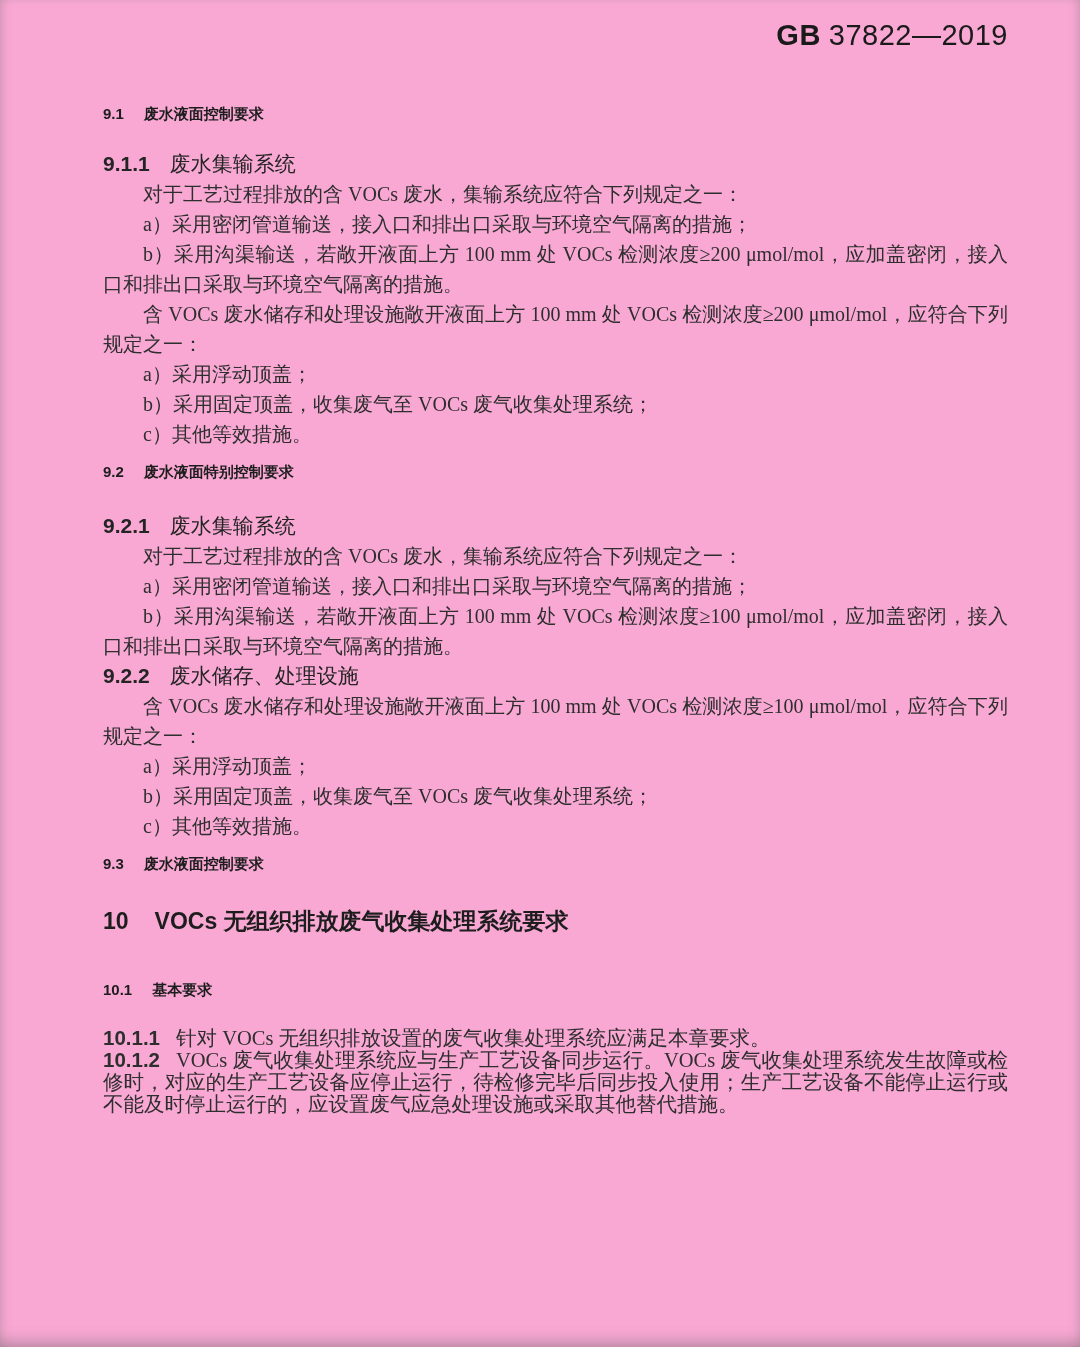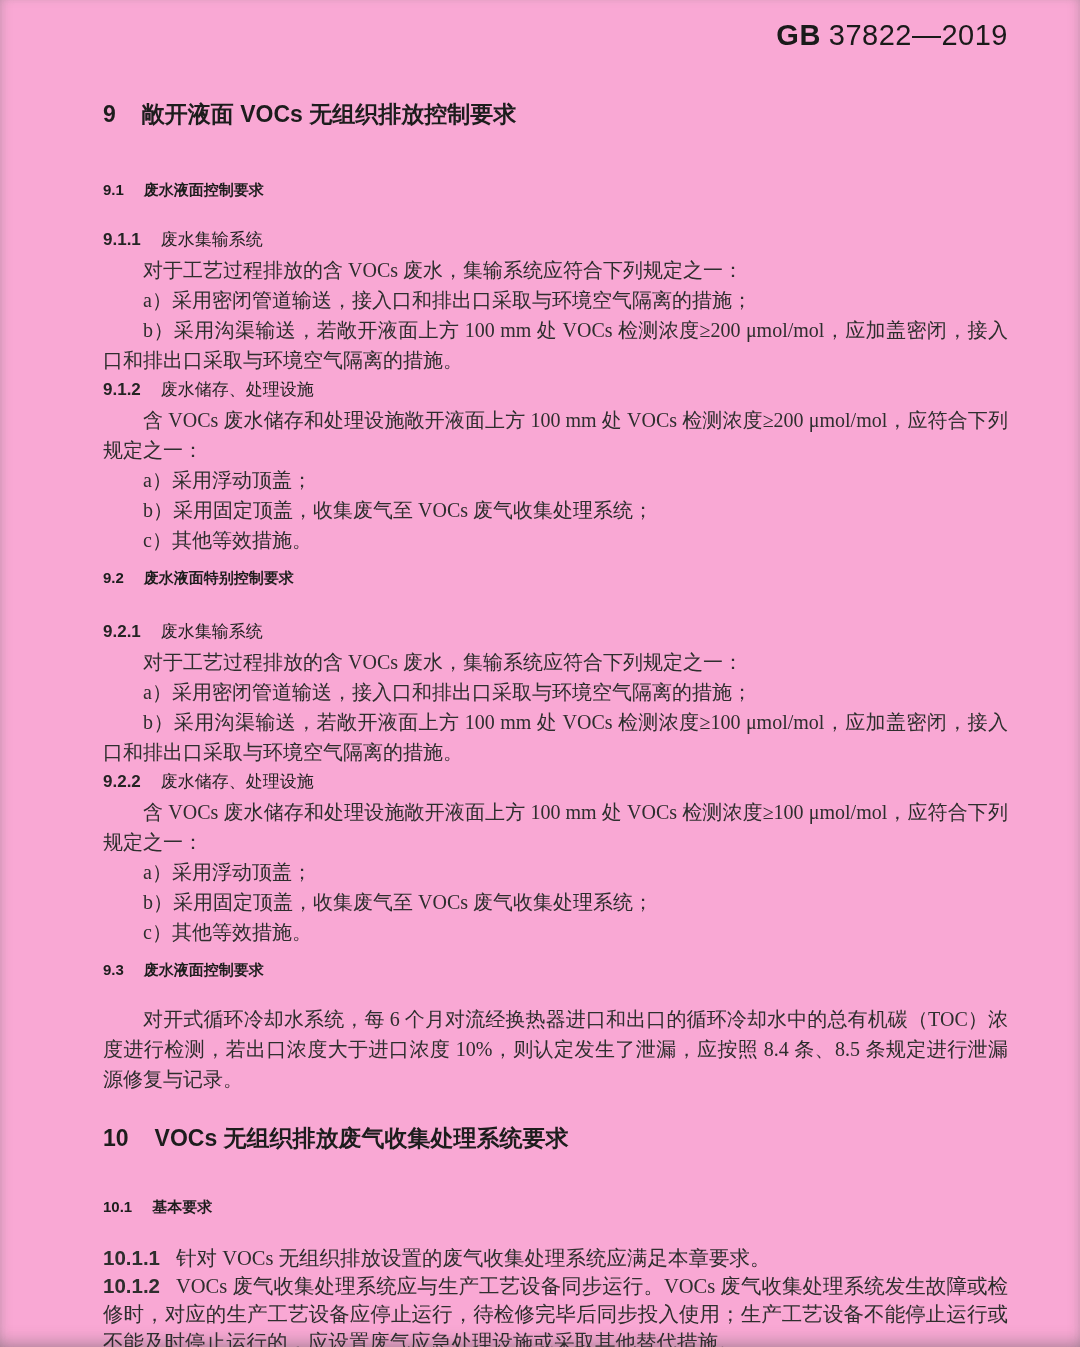--- a/index.html
+++ b/index.html
@@ -43,42 +43,42 @@
   .h2c {
     font-family: "Liberation Sans", "DejaVu Sans", sans-serif;
     font-weight: 700;
     font-size: 15px;
     line-height: 26px;
     color: #1d1d1d;
   }
   .h2c .num { margin-right: 20px; }
 
   .h3c {
-    font-size: 17px;
+    font-size: 21px;
     line-height: 30px;
     color: #242424;
     margin: 0;
   }
   .h3c .num {
     font-family: "Liberation Sans", "DejaVu Sans", sans-serif;
     font-weight: 600;
     margin-right: 20px;
   }
 
   .para {
     margin: 0;
     font-size: 20px;
     line-height: 30px;
     text-align: justify;
     text-indent: 2em;
   }
   .clausep {
     margin: 0;
     font-size: 20.5px;
-    line-height: 28px;
+    line-height: 22px;
     text-align: justify;
     text-indent: 0;
   }
   .clausep .num {
     font-family: "Liberation Sans", "DejaVu Sans", sans-serif;
     font-weight: 600;
     margin-right: 16px;
   }
 
   .mt48 { margin-top: 48px; }
@@ -95,39 +95,33 @@
 </head>
 <body>
 
 <div class="page">
   <div class="content">
 
     <div class="std-num">
       <span class="gb">GB</span><span>37822—2019</span>
     </div>
 
-    <div class="h1c mt48">
-      <span class="num">9</span><span>敞开液面 VOCs 无组织排放控制要求</span>
-    </div>
 
     <div class="h2c mt49">
       <span class="num">9.1</span><span>废水液面控制要求</span>
     </div>
 
     <div class="h3c mt22">
       <span class="num">9.1.1</span><span>废水集输系统</span>
     </div>
 
     <p class="para mt0">对于工艺过程排放的含 VOCs 废水，集输系统应符合下列规定之一：</p>
     <p class="para mt0">a）采用密闭管道输送，接入口和排出口采取与环境空气隔离的措施；</p>
     <p class="para mt0">b）采用沟渠输送，若敞开液面上方 100 mm 处 VOCs 检测浓度≥200 μmol/mol，应加盖密闭，接入口和排出口采取与环境空气隔离的措施。</p>
 
-    <div class="h3c mt0">
-      <span class="num">9.1.2</span><span>废水储存、处理设施</span>
-    </div>
 
     <p class="para mt0">含 VOCs 废水储存和处理设施敞开液面上方 100 mm 处 VOCs 检测浓度≥200 μmol/mol，应符合下列规定之一：</p>
     <p class="para mt0">a）采用浮动顶盖；</p>
     <p class="para mt0">b）采用固定顶盖，收集废气至 VOCs 废气收集处理系统；</p>
     <p class="para mt0">c）其他等效措施。</p>
 
     <div class="h2c mt10">
       <span class="num">9.2</span><span>废水液面特别控制要求</span>
     </div>
 
@@ -145,21 +139,20 @@
 
     <p class="para mt0">含 VOCs 废水储存和处理设施敞开液面上方 100 mm 处 VOCs 检测浓度≥100 μmol/mol，应符合下列规定之一：</p>
     <p class="para mt0">a）采用浮动顶盖；</p>
     <p class="para mt0">b）采用固定顶盖，收集废气至 VOCs 废气收集处理系统；</p>
     <p class="para mt0">c）其他等效措施。</p>
 
     <div class="h2c mt10">
       <span class="num">9.3</span><span>废水液面控制要求</span>
     </div>
 
-    <p class="para mt21">对开式循环冷却水系统，每 6 个月对流经换热器进口和出口的循环冷却水中的总有机碳（TOC）浓度进行检测，若出口浓度大于进口浓度 10%，则认定发生了泄漏，应按照 8.4 条、8.5 条规定进行泄漏源修复与记录。</p>
 
     <div class="h1c mt30">
       <span class="num">10</span><span>VOCs 无组织排放废气收集处理系统要求</span>
     </div>
 
     <div class="h2c mt42">
       <span class="num">10.1</span><span>基本要求</span>
     </div>
 
     <p class="clausep mt25">

